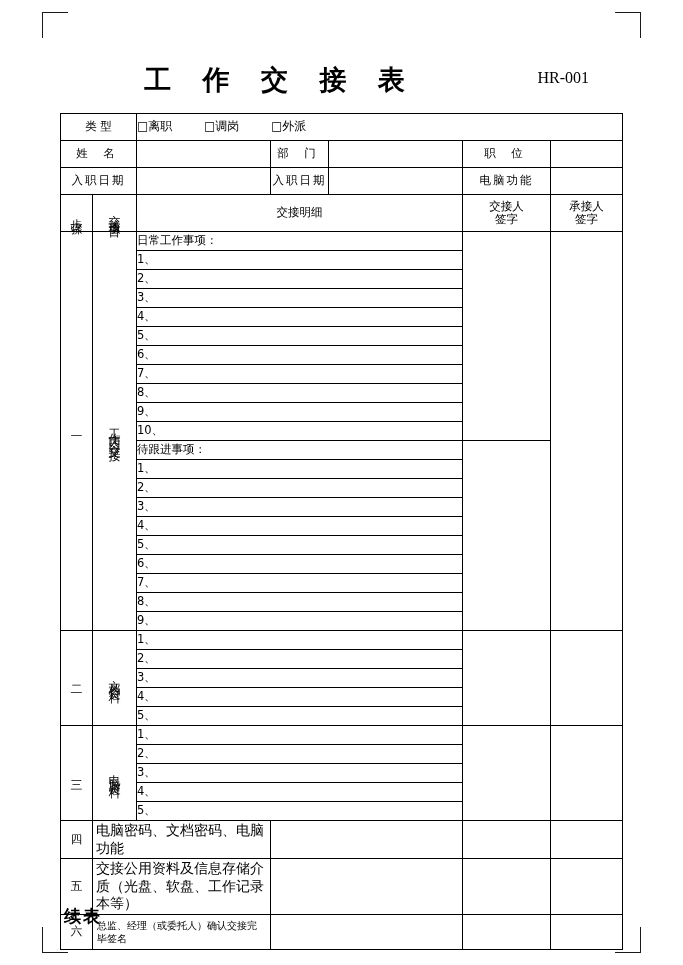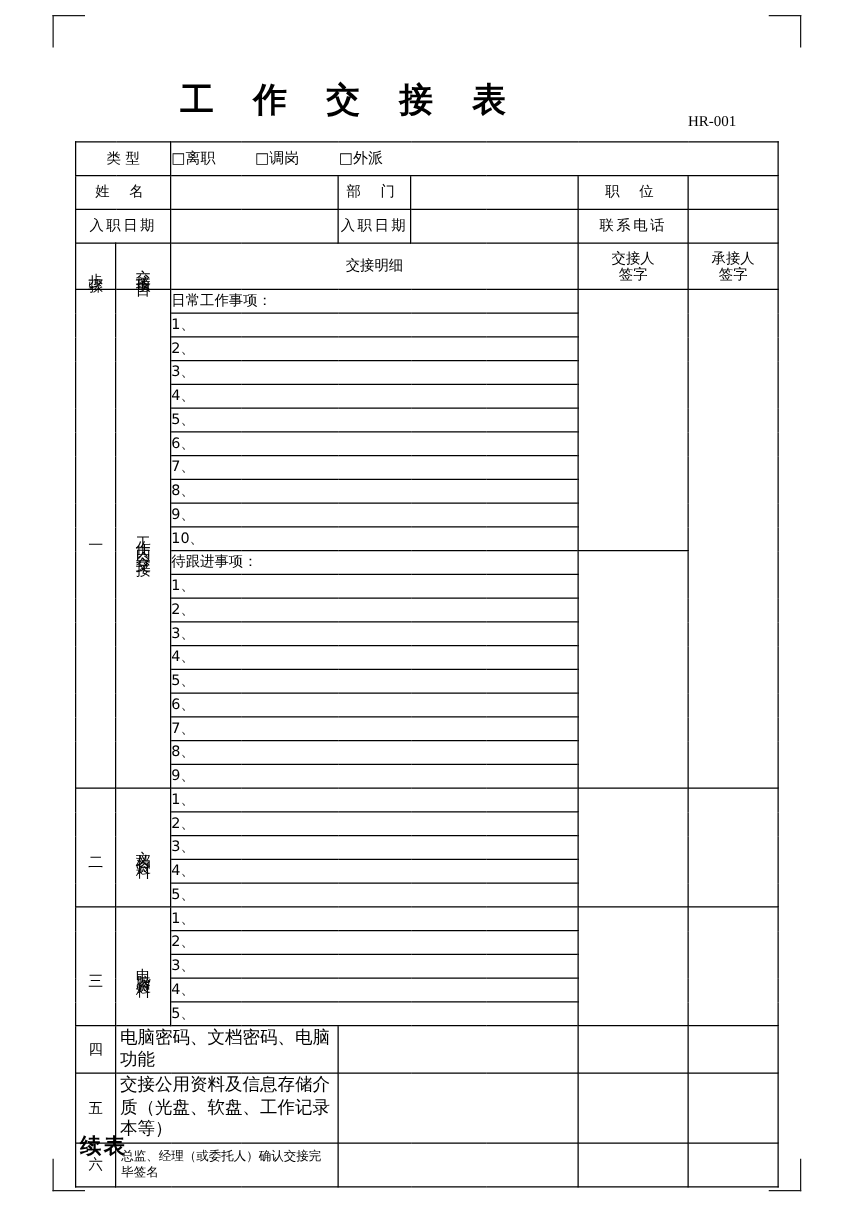--- a/index.html
+++ b/index.html
@@ -60,22 +60,22 @@
     width: 440px;
     text-align: center;
     font-size: 27px;
     font-weight: bold;
     letter-spacing: 11px;
     font-family: "DejaVu Serif", "Liberation Serif", serif;
   }
   .doc-code {
     position: absolute;
     right: 34px;
-    top: 28px;
-    font-size: 12px;
+    top: 7px;
+    font-size: 16px;
     font-family: "Liberation Serif", "DejaVu Serif", serif;
   }
 
   table.main {
     position: absolute;
     left: 60px;
     top: 113px;
     width: 562px;
     border-collapse: collapse;
     table-layout: fixed;
@@ -194,21 +194,21 @@
       <td class="l h-hdr" colspan="2"></td>
       <td class="c h-hdr lbl">职  位</td>
       <td class="l h-hdr"></td>
     </tr>
 
     <tr>
       <td class="c h-hdr lbl2" colspan="2">入职日期</td>
       <td class="l h-hdr" colspan="2"></td>
       <td class="c h-hdr lbl2">入职日期</td>
       <td class="l h-hdr" colspan="2"></td>
-      <td class="c h-hdr lbl2">联系电话</td>
+      <td class="c h-hdr lbl2">电脑功能</td>
       <td class="l h-hdr"></td>
     </tr>
 
     <tr>
       <td class="c" style="height:36px">
         <div class="vwrap">
               <span class="vtext">步骤</span>
             </div>
       </td>
       <td class="c">

